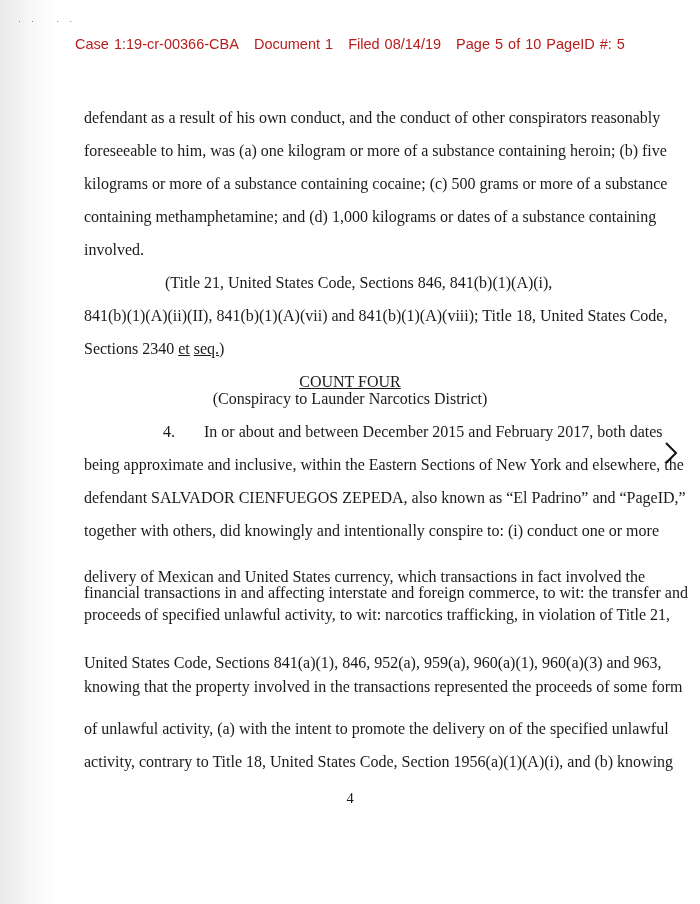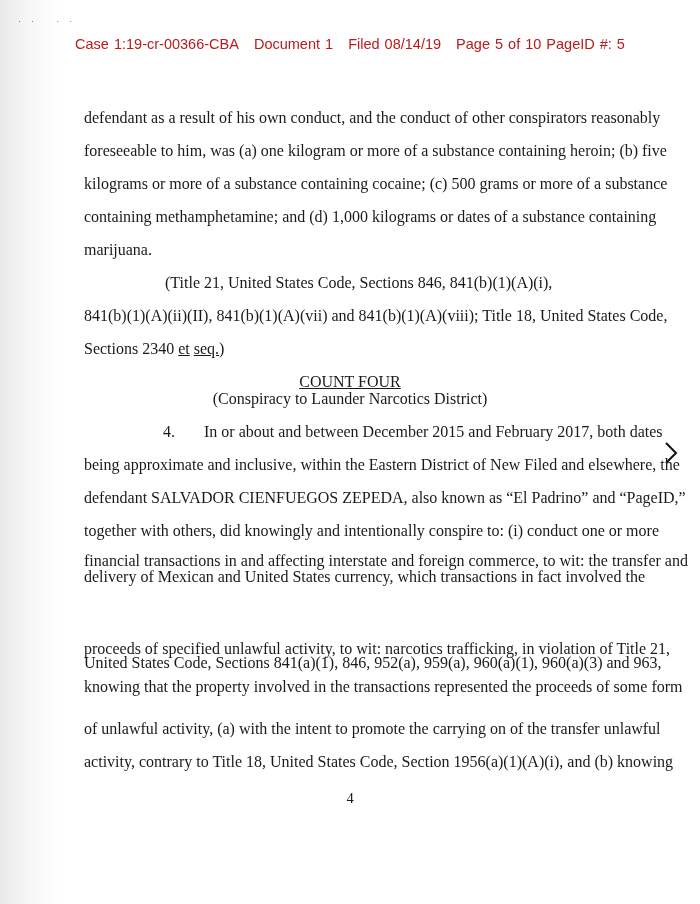--- a/index.html
+++ b/index.html
@@ -38,40 +38,40 @@
   <span>Case 1:19-cr-00366-CBA</span>
   <span>Document 1</span>
   <span>Filed 08/14/19</span>
   <span>Page 5 of 10</span><span style="margin-left:0">PageID #: 5</span>
 </div>
 
 <div class="line" style="top:109px">defendant as a result of his own conduct, and the conduct of other conspirators reasonably</div>
 <div class="line" style="top:142px">foreseeable to him, was (a) one kilogram or more of a substance containing heroin; (b) five</div>
 <div class="line" style="top:175px">kilograms or more of a substance containing cocaine; (c) 500 grams or more of a substance</div>
 <div class="line" style="top:208px">containing methamphetamine; and (d) 1,000 kilograms or dates of a substance containing</div>
-<div class="line" style="top:241px">marijuana.</div>
+<div class="line" style="top:241px">involved.</div>
 
 <div class="line" style="top:274px; left:165px">(Title 21, United States Code, Sections 846, 841(b)(1)(A)(i),</div>
 <div class="line" style="top:307px">841(b)(1)(A)(ii)(II), 841(b)(1)(A)(vii) and 841(b)(1)(A)(viii); Title 18, United States Code,</div>
 <div class="line" style="top:340px"><span>Sections 2340 </span><u>et</u> <u>seq.</u><span>)</span></div>
 
 <div class="line center" style="top:373px"><u>COUNT FOUR</u></div>
 <div class="line center" style="top:390px">(Conspiracy to Launder Narcotics District)</div>
 
 <div class="line" style="top:423px; left:163px">4.</div>
 <div class="line" style="top:423px; left:204px">In or about and between December 2015 and February 2017, both dates</div>
-<div class="line" style="top:456px">being approximate and inclusive, within the Eastern District of New Filed and elsewhere, the</div>
+<div class="line" style="top:456px">being approximate and inclusive, within the Eastern Sections of New York and elsewhere, the</div>
 <div class="line" style="top:489px">defendant SALVADOR CIENFUEGOS ZEPEDA, also known as “El Padrino” and “PageID,”</div>
 <div class="line" style="top:522px">together with others, did knowingly and intentionally conspire to: (i) conduct one or more</div>
-<div class="line" style="top:552px">financial transactions in and affecting interstate and foreign commerce, to wit: the transfer and</div>
+<div class="line" style="top:584px">financial transactions in and affecting interstate and foreign commerce, to wit: the transfer and</div>
 <div class="line" style="top:568px">delivery of Mexican and United States currency, which transactions in fact involved the</div>
-<div class="line" style="top:640px">proceeds of specified unlawful activity, to wit: narcotics trafficking, in violation of Title 21,</div>
+<div class="line" style="top:606px">proceeds of specified unlawful activity, to wit: narcotics trafficking, in violation of Title 21,</div>
 <div class="line" style="top:654px">United States Code, Sections 841(a)(1), 846, 952(a), 959(a), 960(a)(1), 960(a)(3) and 963,</div>
 <div class="line" style="top:678px">knowing that the property involved in the transactions represented the proceeds of some form</div>
-<div class="line" style="top:720px">of unlawful activity, (a) with the intent to promote the carrying on of the transfer unlawful</div>
+<div class="line" style="top:720px">of unlawful activity, (a) with the intent to promote the delivery on of the specified unlawful</div>
 <div class="line" style="top:753px">activity, contrary to Title 18, United States Code, Section 1956(a)(1)(A)(i), and (b) knowing</div>
 
 <div class="page-num">4</div>
 
 <div class="chevron">
   <svg width="18" height="28" viewBox="0 0 18 28">
       <polyline points="4,4 14,14 4,24" fill="none" stroke="#111" stroke-width="2"></polyline>
     </svg>
 </div>
 

